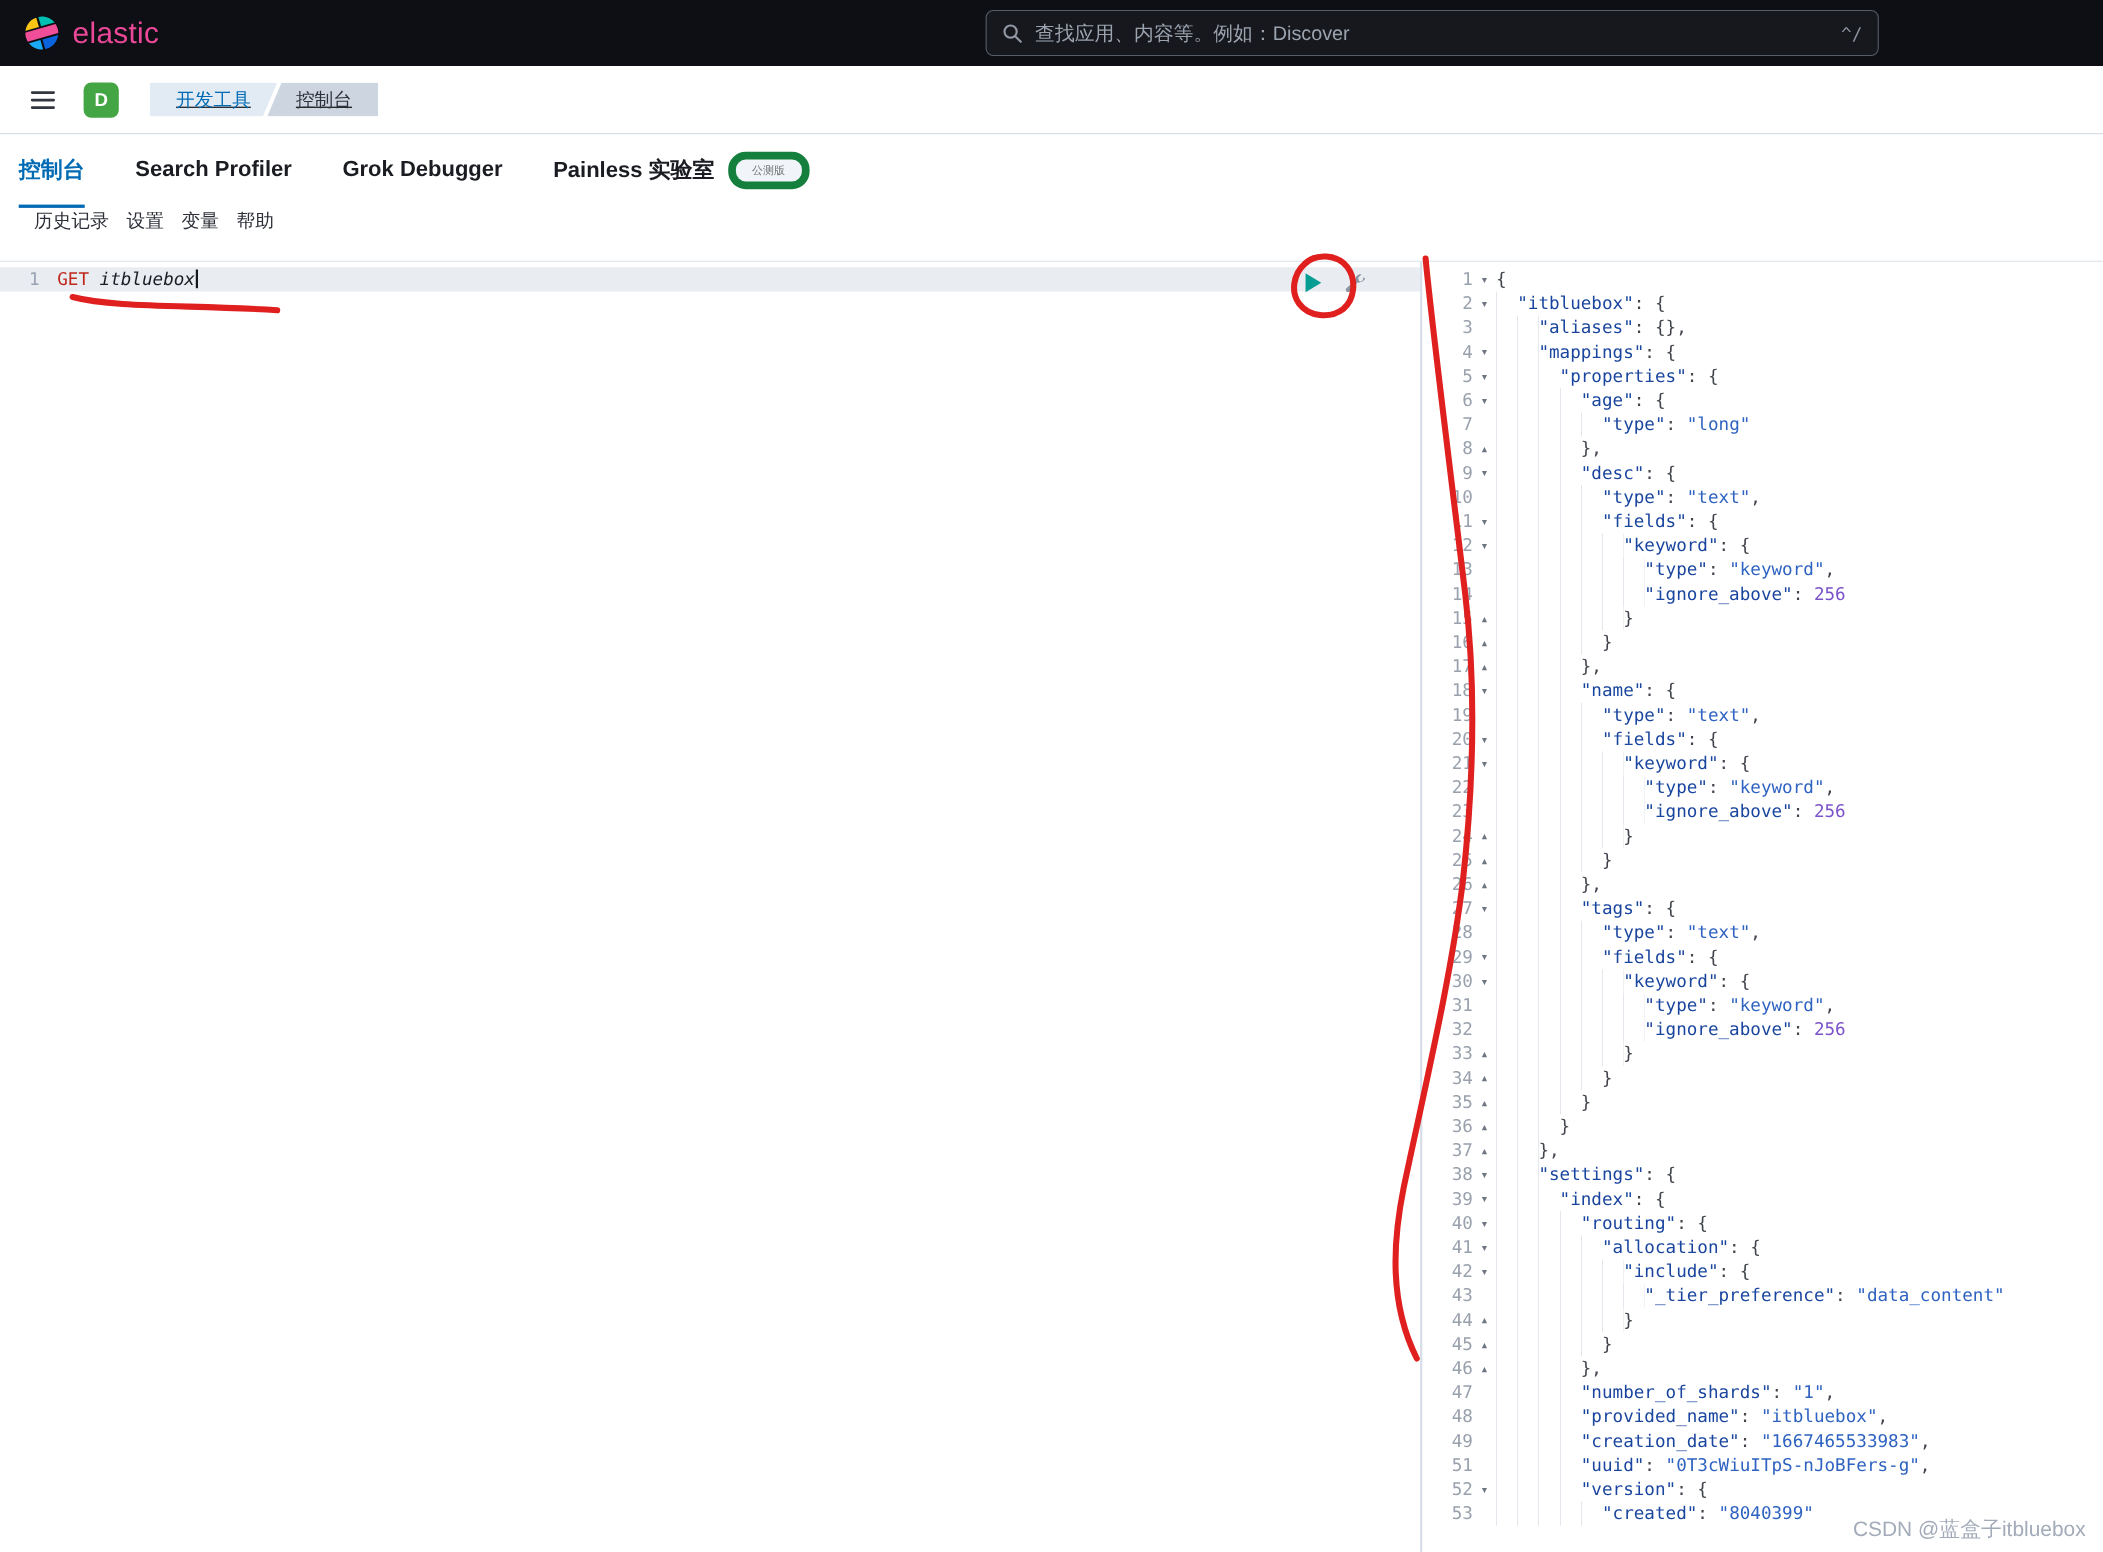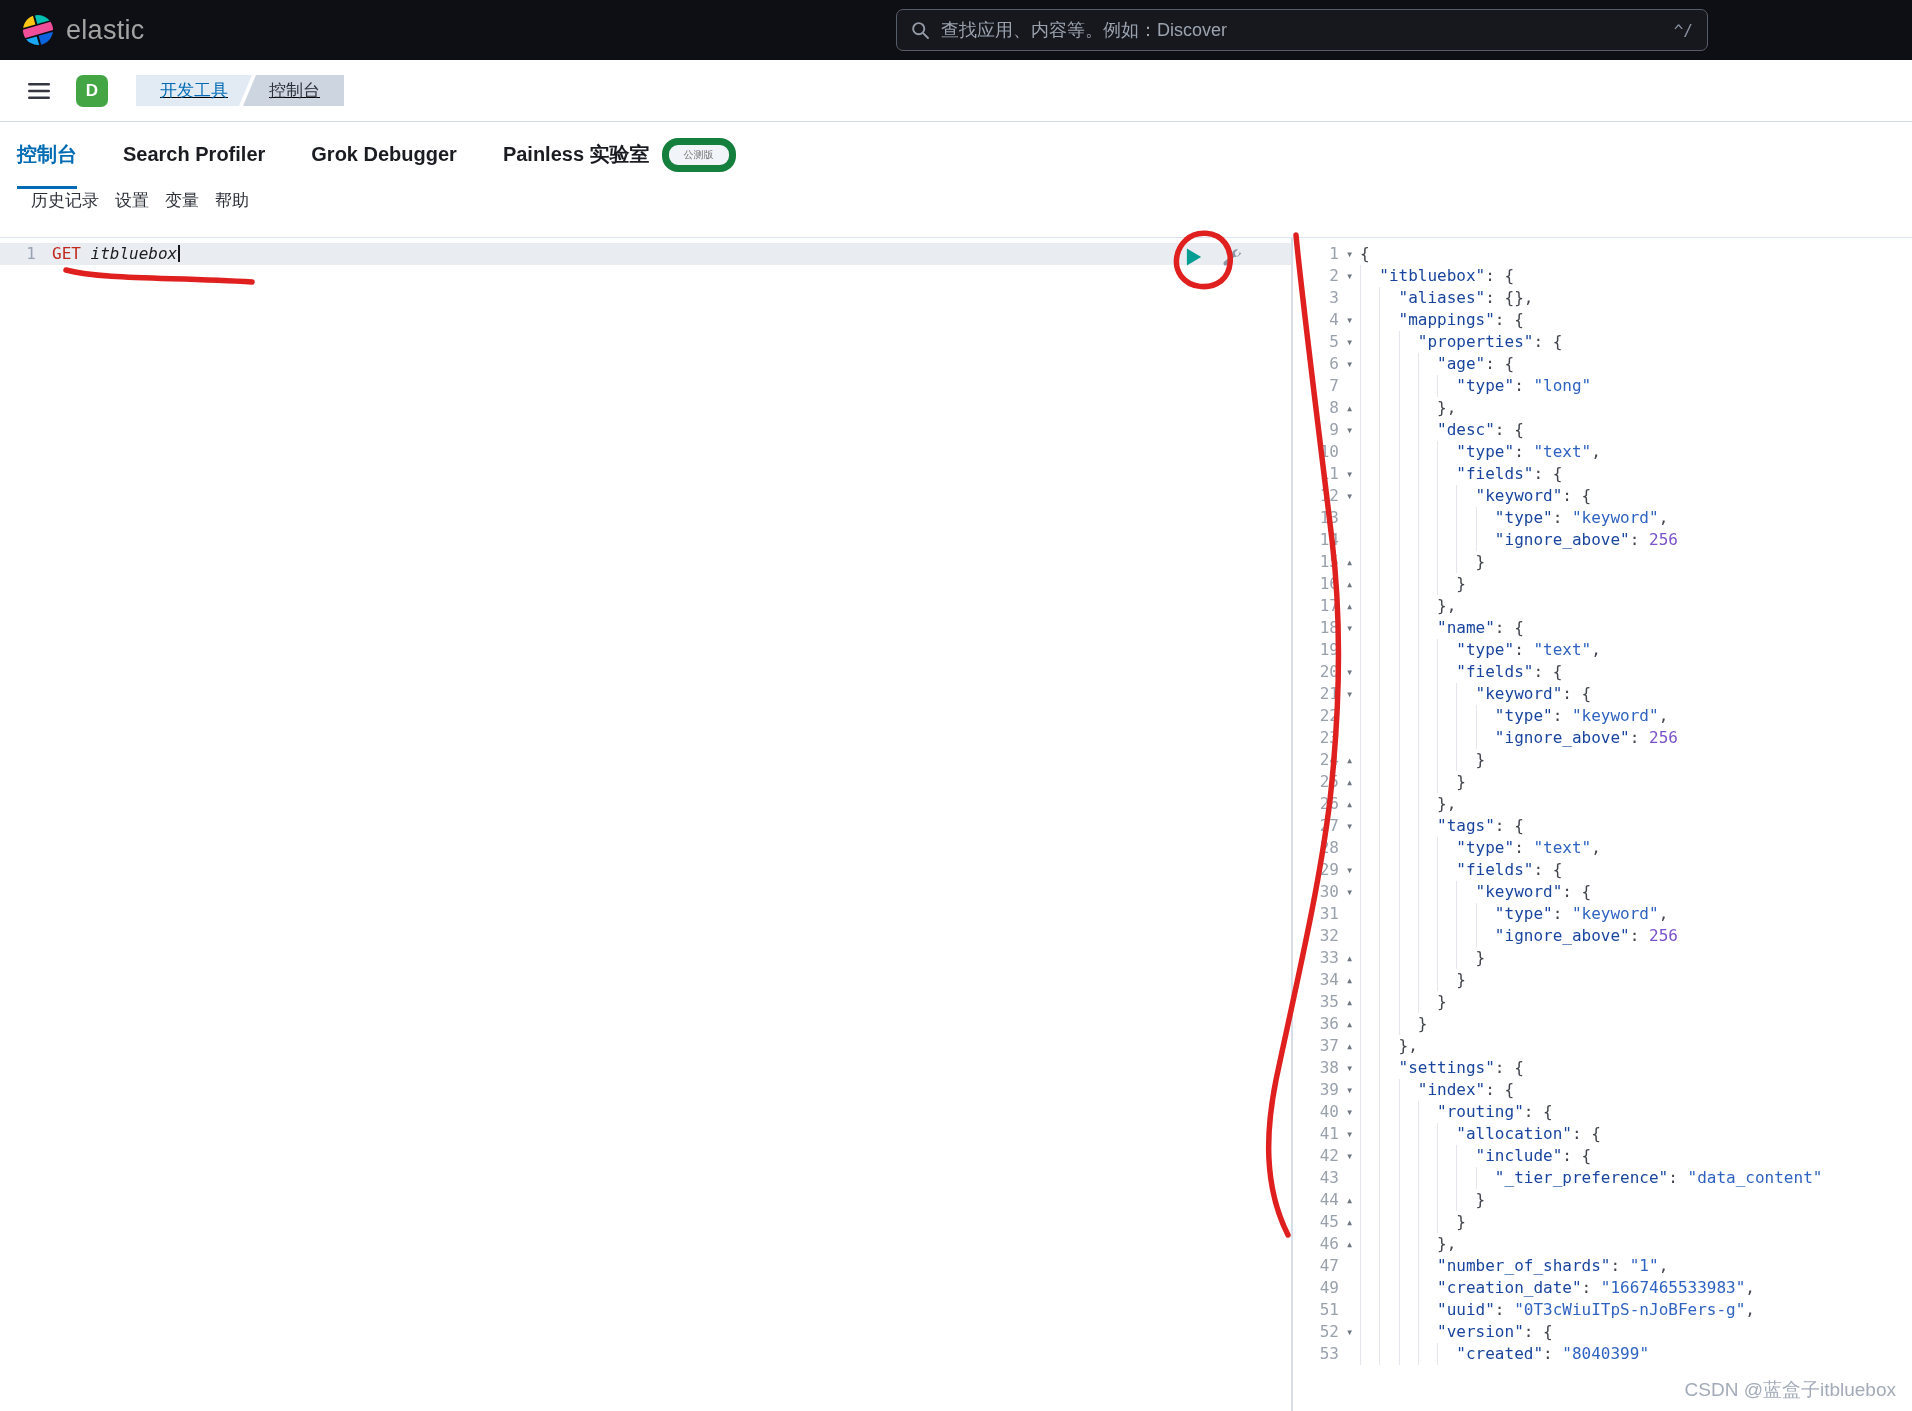--- a/index.html
+++ b/index.html
@@ -6,21 +6,21 @@
   html,body { background:#fff; }
   .screen {
     position:relative; width:1912px; height:1411px; overflow:hidden;
     background:#fff; font-family:"Liberation Sans","DejaVu Sans",sans-serif;
   }
 
   
   .top-bar { position:absolute; top:0; left:0; right:0; height:60px;
     background:#0e0f14; display:flex; align-items:center; padding:0 22px; z-index:5; }
   .brand { display:flex; align-items:center; gap:12px; }
-  .brand-text { color:#a3a3a3; font-size:27px; font-weight:500; letter-spacing:.3px; }
+  .brand-text { color:#ec4899; font-size:27px; font-weight:500; letter-spacing:.3px; }
   .global-search { position:absolute; left:896px; top:9px; width:812px; height:42px;
     border:1px solid #575d68; border-radius:7px; background:#17181e;
     display:flex; align-items:center; padding:0 14px; gap:11px; }
   .global-search input { flex:1; background:transparent; border:none; outline:none;
     color:#d7dbe2; font-size:18px; font-family:inherit; }
   .global-search input::placeholder { color:#9ba3af; }
   .shortcut { color:#8b93a0; font-size:16px; font-family:"DejaVu Sans Mono",monospace; }
 
   
   .nav-bar { position:absolute; top:60px; left:0; right:0; height:62px; background:#fff;
@@ -414,20 +414,25 @@
             <span class="rnum">46</span>
             <span class="rfold">▴</span>
             <span class="rcode"><span class="indg" style="width: 8ch;"></span><span class="tk-pun">}</span><span class="tk-pun">,</span></span>
           </div>
           <div class="rline">
             <span class="rnum">47</span>
             <span class="rfold"></span>
             <span class="rcode"><span class="indg" style="width: 8ch;"></span><span class="tk-key">"number_of_shards"</span><span class="tk-pun">:</span><span> </span><span class="tk-str">"1"</span><span class="tk-pun">,</span></span>
           </div>
           <div class="rline">
+            <span class="rnum">48</span>
+            <span class="rfold"></span>
+            <span class="rcode"><span class="indg" style="width: 8ch;"></span><span class="tk-key">"provided_name"</span><span class="tk-pun">:</span><span> </span><span class="tk-str">"itbluebox"</span><span class="tk-pun">,</span></span>
+          </div>
+          <div class="rline">
             <span class="rnum">49</span>
             <span class="rfold"></span>
             <span class="rcode"><span class="indg" style="width: 8ch;"></span><span class="tk-key">"creation_date"</span><span class="tk-pun">:</span><span> </span><span class="tk-str">"1667465533983"</span><span class="tk-pun">,</span></span>
           </div>
           <div class="rline">
             <span class="rnum">51</span>
             <span class="rfold"></span>
             <span class="rcode"><span class="indg" style="width: 8ch;"></span><span class="tk-key">"uuid"</span><span class="tk-pun">:</span><span> </span><span class="tk-str">"0T3cWiuITpS-nJoBFers-g"</span><span class="tk-pun">,</span></span>
           </div>
           <div class="rline">

